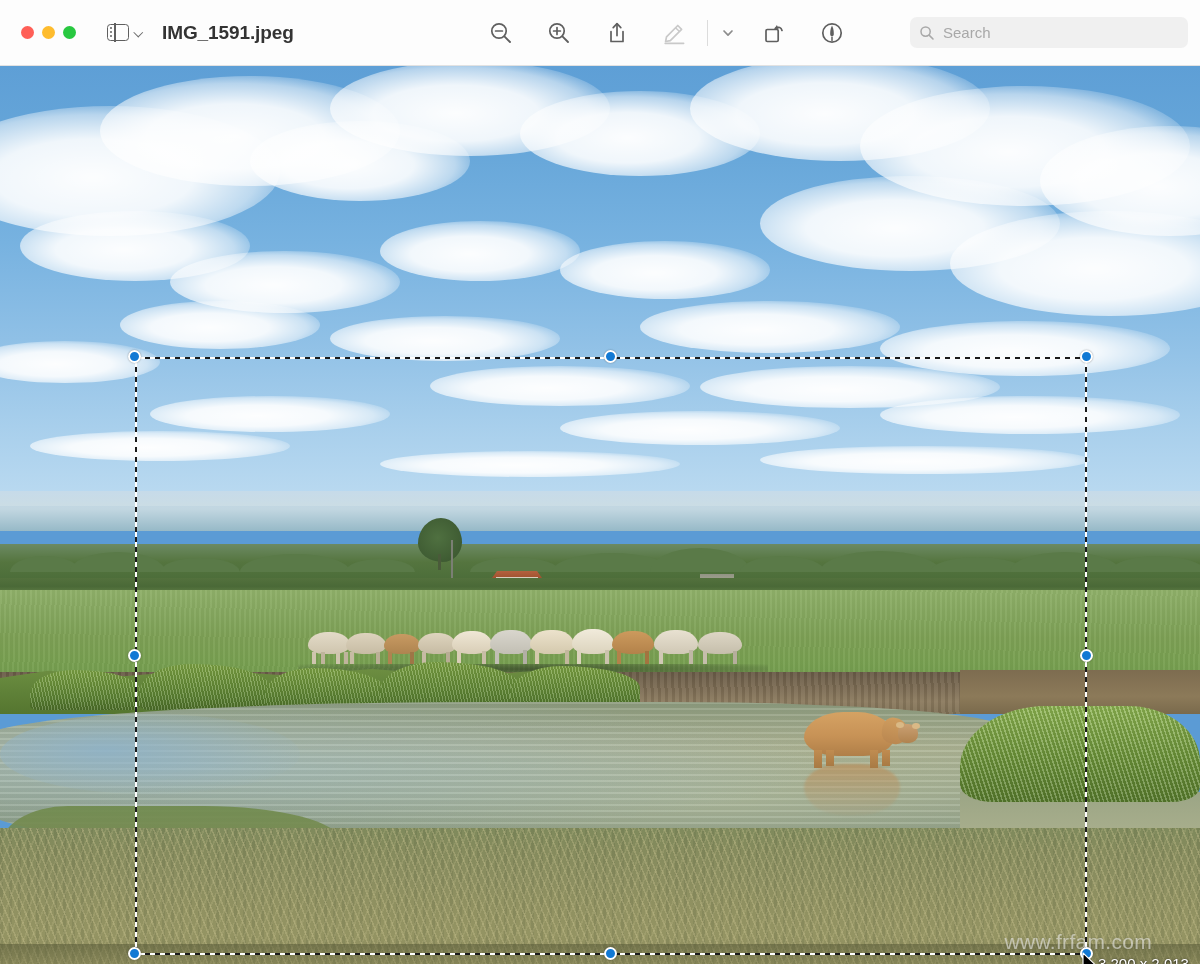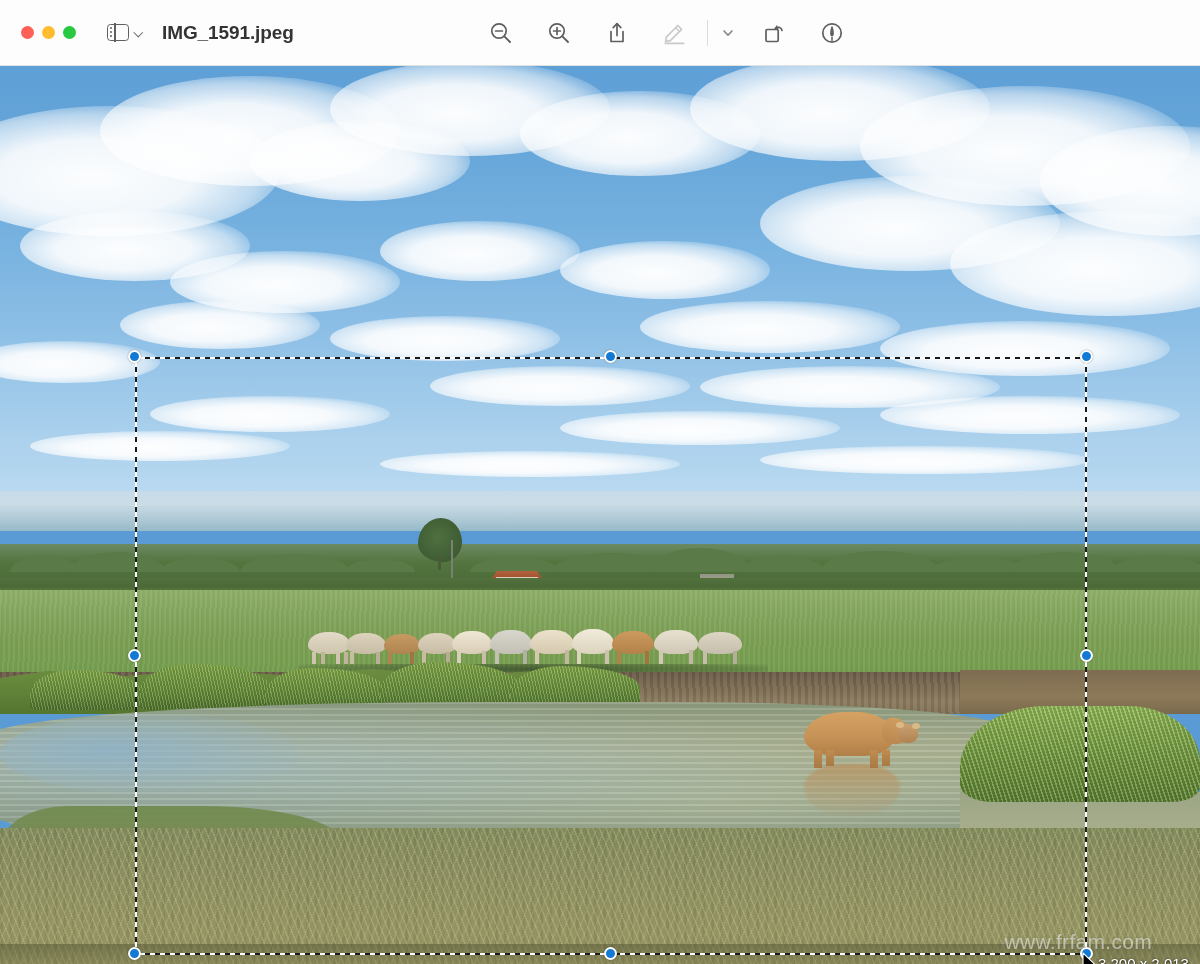--- a/index.html
+++ b/index.html
@@ -509,20 +509,29 @@
 
       <div class="tb-btn">
         <svg width="26" height="26" viewBox="0 0 26 26">
           <circle cx="13" cy="13" r="9.2" fill="none" stroke="#5f5f5f" stroke-width="1.7"></circle>
           <path d="M13 5.6 C11.2 9.4 11.2 11.6 11.2 14 C11.2 15.5 12 16.4 13 16.4 C14 16.4 14.8 15.5 14.8 14 C14.8 11.6 14.8 9.4 13 5.6 Z" fill="#5f5f5f"></path>
           <line x1="13" y1="17.4" x2="13" y2="20.4" stroke="#5f5f5f" stroke-width="1.5" stroke-linecap="round"></line>
         </svg>
       </div>
     </div>
 
+    <div id="search-box">
+      <span class="sbi">
+        <svg width="16" height="16" viewBox="0 0 16 16">
+          <circle cx="6.6" cy="6.6" r="4.6" fill="none" stroke="#a8a8a8" stroke-width="1.5"></circle>
+          <line x1="10.1" y1="10.1" x2="14" y2="14" stroke="#a8a8a8" stroke-width="1.6" stroke-linecap="round"></line>
+        </svg>
+      </span>
+      <span id="search-text">Search</span>
+    </div>
   </div>
 
   <div id="canvas">
 
     <div id="sky"></div>
 
     <div class="cloud" style="left:-60px; top:40px;  width:340px; height:130px;"></div>
     <div class="cloud" style="left:100px; top:10px;  width:300px; height:110px;"></div>
     <div class="cloud" style="left:250px; top:55px;  width:220px; height:80px;"></div>
     <div class="cloud" style="left:330px; top:-5px;  width:280px; height:95px;"></div>

